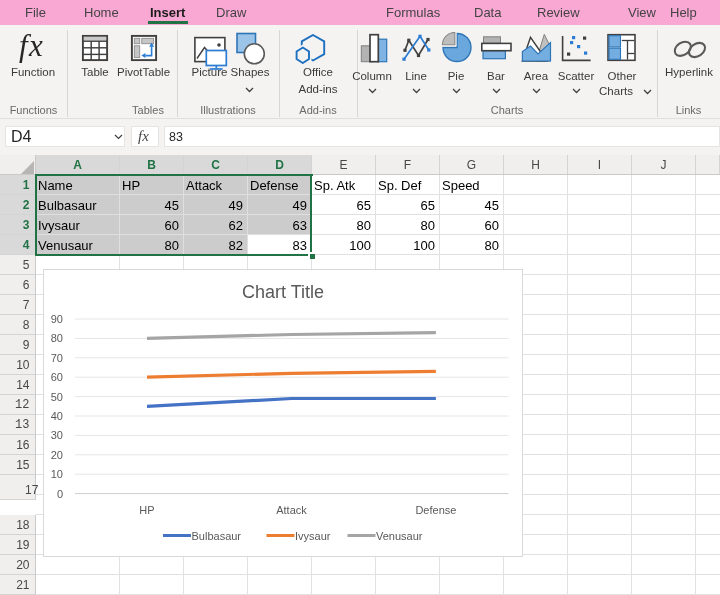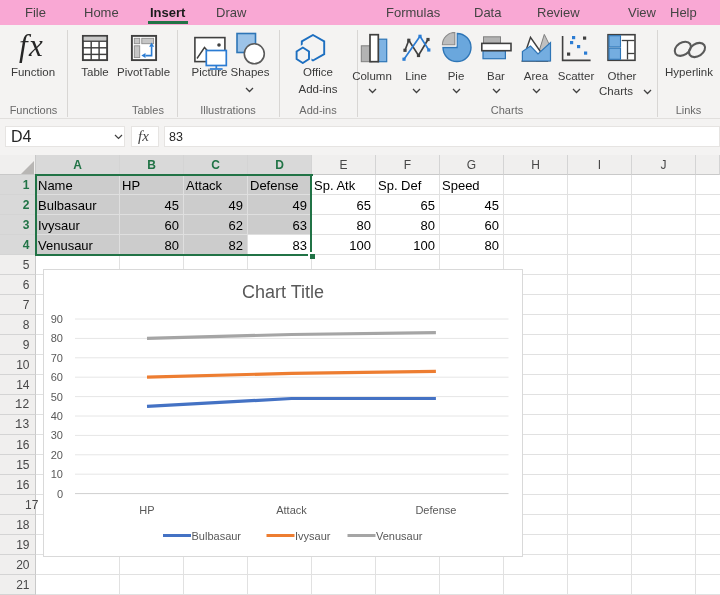--- a/index.html
+++ b/index.html
@@ -245,21 +245,21 @@
   <div class="rowhdr" style="top:145px;">7</div>
   <div class="rowhdr" style="top:165px;">8</div>
   <div class="rowhdr" style="top:185px;">9</div>
   <div class="rowhdr" style="top:205px;">10</div>
   <div class="rowhdr" style="top:225px;">14</div>
   <div class="rowhdr" style="top:245px;font-family:Liberation Mono, monospace;">12</div>
   <div class="rowhdr" style="top:265px;font-family:Liberation Mono, monospace;">13</div>
   <div class="rowhdr" style="top:285px;">16</div>
   <div class="rowhdr" style="top:305px;">15</div>
   <div class="rowhdr" style="top:325px;">16</div>
-  <div class="rowhdr" style="top:345px;padding-left:25px;">17</div>
+  <div class="rowhdr" style="top:330px;padding-left:25px;">17</div>
   <div class="rowhdr" style="top:365px;">18</div>
   <div class="rowhdr" style="top:385px;">19</div>
   <div class="rowhdr" style="top:405px;">20</div>
   <div class="rowhdr" style="top:425px;">21</div>
   <div class="vline" style="left:119px;top:25px;height:420px;"></div>
   <div class="vline" style="left:183px;top:25px;height:420px;"></div>
   <div class="vline" style="left:247px;top:25px;height:420px;"></div>
   <div class="vline" style="left:311px;top:25px;height:420px;"></div>
   <div class="vline" style="left:375px;top:25px;height:420px;"></div>
   <div class="vline" style="left:439px;top:25px;height:420px;"></div>

